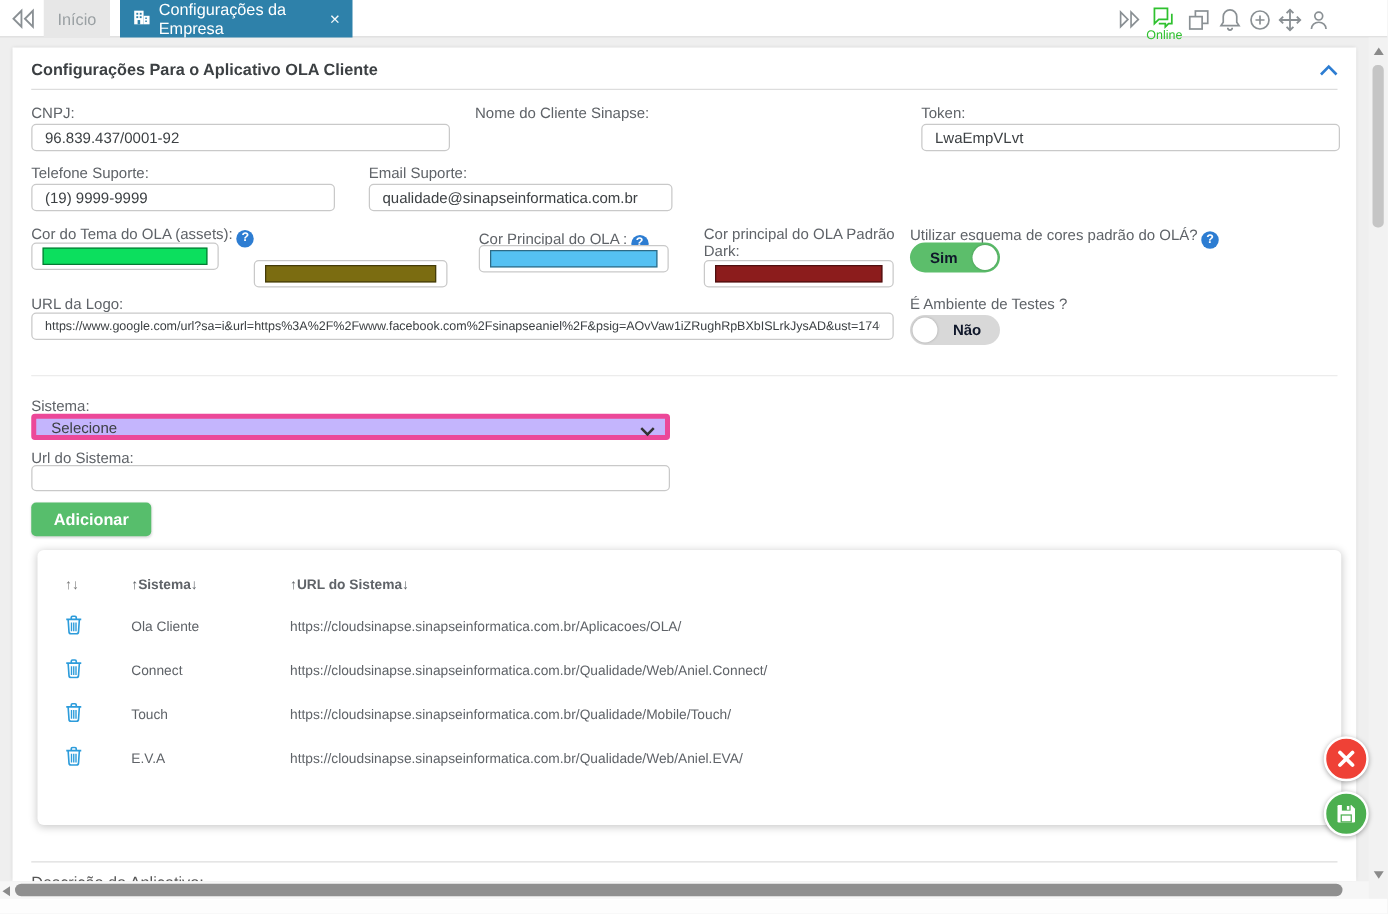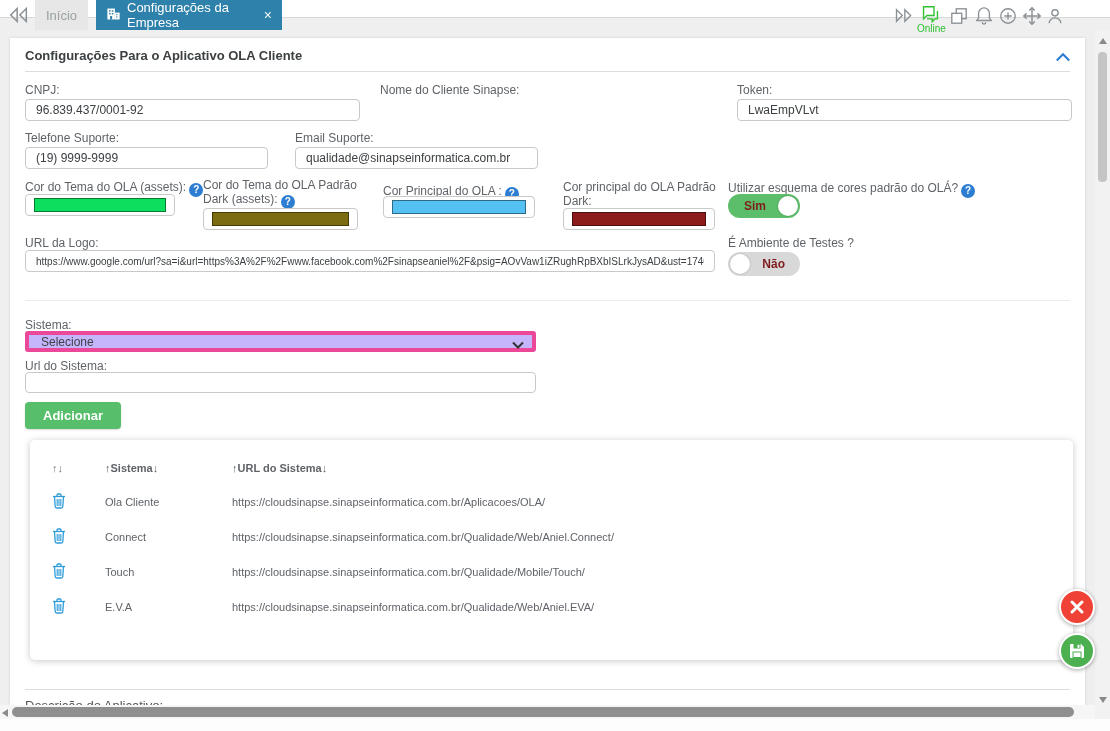--- a/index.html
+++ b/index.html
@@ -1,19 +1,19 @@
 <!DOCTYPE html>
 <html><head>
 <meta charset="utf-8">
 <style>
   * { margin:0; padding:0; box-sizing:border-box; }
   html,body { width:1110px; height:731px; font-family:"Liberation Sans", sans-serif; background:#efefef; overflow:hidden; position:relative; }
 
   
-  .topbar { position:absolute; top:0; left:0; width:1110px; height:18px; background:#fff; border-bottom:1px solid #d8d8d8; z-index:5; }
+  .topbar { position:absolute; top:0; left:0; width:1110px; height:30px; background:#fff; border-bottom:1px solid #d8d8d8; z-index:5; }
   .back-btn { position:absolute; left:8px; top:5px; width:22px; height:20px; cursor:pointer; }
   .tab { position:absolute; top:0; height:30px; display:flex; align-items:center; font-size:13px; cursor:pointer; }
   .tab-inactive { left:35px; width:53px; background:#e7e7e7; color:#9aa0a3; justify-content:center; }
   .tab-active { left:96px; width:186px; background:#2e81aa; color:#fff; padding:0 10px; gap:6px; }
   .tab-active .close-x { margin-left:4px; font-size:14px; line-height:1; opacity:.95; cursor:pointer; }
   .tb-icons { position:absolute; top:0; left:0; }
   .tb-ic { position:absolute; top:7px; width:18px; height:18px; cursor:pointer; }
   .online-lbl { position:absolute; left:917px; top:23px; font-size:10px; color:#2fc12f; }
 
   
@@ -25,21 +25,21 @@
   .lbl { position:absolute; font-size:12px; color:#5f6368; white-space:nowrap; }
   .lbl-wrap { white-space:normal; line-height:14px; }
   .inp { position:absolute; height:22px; border:1px solid #c9c9c9; border-radius:4px; background:#fff; font-family:"Liberation Sans",sans-serif; font-size:12px; color:#3c4043; padding:0 10px; outline:none; }
   .help { display:inline-flex; align-items:center; justify-content:center; width:14px; height:14px; border-radius:50%; background:#2d7dd2; color:#fff; font-size:10px; font-weight:bold; vertical-align:-2px; margin-left:3px; cursor:pointer; }
 
   .color-field { position:absolute; height:22px; border:1px solid #c9c9c9; border-radius:4px; background:#fff; display:flex; align-items:center; padding:0 8px; cursor:pointer; }
   .swatch { flex:1; height:14px; border:1px solid rgba(0,0,0,.45); }
 
   .toggle { position:absolute; width:72px; height:24px; border-radius:12px; cursor:pointer; }
   .toggle .knob { position:absolute; top:2px; width:20px; height:20px; border-radius:50%; background:#fff; box-shadow:0 0 2px rgba(0,0,0,.25); }
-  .toggle .tlabel { position:absolute; top:0; line-height:24px; font-size:12px; color:#7f1d1d; font-weight:bold; }
+  .toggle .tlabel { position:absolute; top:0; line-height:24px; font-size:12px; color:#0f172a; font-weight:bold; }
   .toggle.on { background:#5cbe6b; }
   .toggle.on .knob { right:2px; }
   .toggle.on .tlabel { left:16px; }
   .toggle.off { background:#d8d8d8; }
   .toggle.off .knob { left:2px; }
   .toggle.off .tlabel { right:15px; }
 
   .select { position:absolute; height:21px; border:4px solid #ec4899; border-radius:3px; background:#c4b5fd; display:flex; align-items:center; padding:0 12px; font-size:12px; color:#3c4043; cursor:pointer; }
   .select svg { position:absolute; right:8px; top:5px; }
 
@@ -166,21 +166,20 @@
   <span class="lbl" style="left:15px;top:93px">Telefone Suporte:</span>
   <input class="inp" style="left: 15px; top: 109px; width: 243px;" value="(19) 9999-9999">
   <span class="lbl" style="left:285px;top:93px">Email Suporte:</span>
   <input class="inp" style="left: 285px; top: 109px; width: 243px;" value="qualidade@sinapseinformatica.com.br">
 
   <span class="lbl" style="left:15px;top:142px"><span>Cor do Tema do OLA (assets):</span><span class="help">?</span></span>
   <div class="color-field" style="left:15px;top:156px;width:150px">
       <div class="swatch" style="background: rgb(12, 223, 94);"></div>
     </div>
 
-  <span class="lbl lbl-wrap" style="left:193px;top:140px;width:162px"><span>Cor do Tema do OLA Padrão Dark (assets):</span><span class="help">?</span></span>
   <div class="color-field" style="left:193px;top:170px;width:155px">
       <div class="swatch" style="background: rgb(123, 108, 17);"></div>
     </div>
 
   <span class="lbl" style="left:373px;top:146px"><span>Cor Principal do OLA :</span><span class="help">?</span></span>
   <div class="color-field" style="left:373px;top:158px;width:152px">
       <div class="swatch" style="background: rgb(85, 193, 242);"></div>
     </div>
 
   <span class="lbl lbl-wrap" style="left:553px;top:142px;width:165px"><span>Cor principal do OLA Padrão Dark:</span><br><span class="help">?</span></span>

